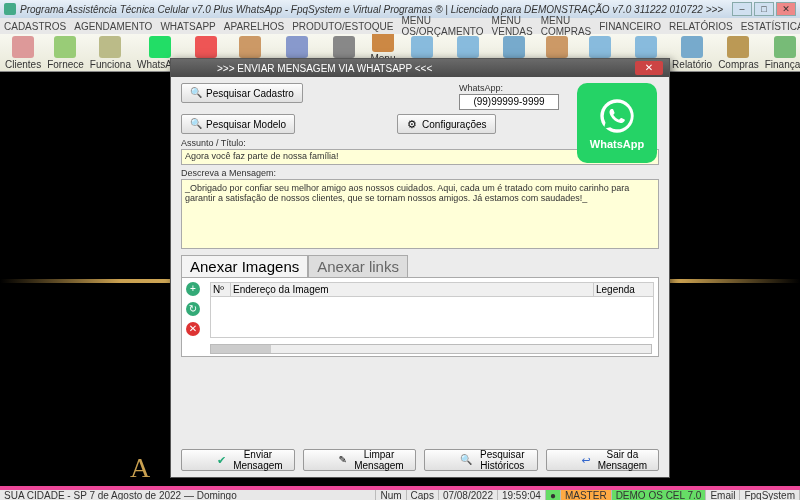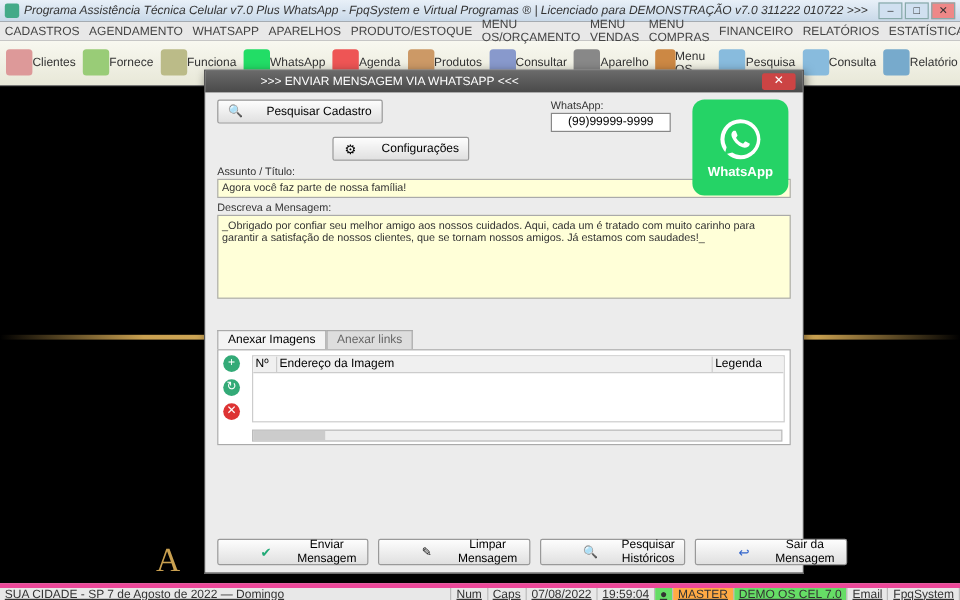--- a/index.html
+++ b/index.html
@@ -9,35 +9,35 @@
 .titlebar .icon { width: 12px; height: 12px; background: #4a8; border-radius: 2px; margin-right: 4px; }
 .titlebar .txt { flex: 1; font-size: 10px; font-style: italic; }
 .winbtns { display: flex; gap: 2px; }
 .winbtn { width: 20px; height: 14px; background: #d0e0f0; border: 1px solid #8aa; font-size: 9px; text-align: center; line-height: 12px; cursor: pointer; }
 .winbtn.close { background: #e88; }
 
 .menubar { height: 16px; background: #e8e8e8; display: flex; align-items: center; padding: 0 4px; gap: 8px; font-size: 9px; color: #444; }
 .menubar span { cursor: pointer; }
 
 .toolbar { height: 38px; background: linear-gradient(#f8f8f0,#e8e8d8); display: flex; align-items: center; padding: 0 2px; overflow: hidden; border-bottom: 1px solid #888; }
-.tb { display: flex; flex-direction: row; align-items: center; padding: 1px 3px; cursor: pointer; font-size: 7px; color: #333; }
+.tb { display: flex; flex-direction: column; align-items: center; padding: 1px 3px; cursor: pointer; font-size: 7px; color: #333; }
 .tb .ico { width: 22px; height: 22px; border-radius: 3px; margin-bottom: 1px; }
 
 .blackarea { position: absolute; top: 72px; left: 0; right: 0; bottom: 14px; background: #000; }
 .goldline { position: absolute; left: 0; right: 0; top: 50%; height: 4px; background: linear-gradient(90deg, transparent, #c9a050 15%, #e0c070 50%, #c9a050 85%, transparent); }
 .goldA { position: absolute; left: 130px; top: 380px; font-family: serif; font-size: 28px; color: #c9a050; }
 
 .dialog { position: absolute; left: 170px; top: 58px; width: 500px; height: 420px; background: #ececec; border: 1px solid #555; box-shadow: 2px 2px 8px rgba(0,0,0,0.5); display: flex; flex-direction: column; }
 .dlg-title { height: 18px; background: linear-gradient(#6a6a6a,#4a4a4a); color: #fff; display: flex; align-items: center; padding: 0 6px; font-size: 10px; }
 .dlg-title .txt { flex: 1; text-align: left; padding-left: 40px; }
 .dlg-close { width: 28px; height: 14px; background: #c44; color: #fff; text-align: center; line-height: 13px; border-radius: 2px; cursor: pointer; font-size: 10px; }
 
 .dlg-body { flex: 1; padding: 6px 10px; overflow: hidden; }
 .row { display: flex; align-items: flex-start; gap: 6px; margin-bottom: 4px; }
-.btn { height: 20px; padding: 0 8px; background: linear-gradient(#fdfdfd,#e0e0e0); border: 1px solid #999; border-radius: 2px; display: inline-flex; align-items: center; gap: 20px; cursor: pointer; font-size: 9px; }
+.btn { height: 20px; padding: 0 8px; background: linear-gradient(#fdfdfd,#e0e0e0); border: 1px solid #999; border-radius: 2px; display: inline-flex; align-items: center; gap: 4px; cursor: pointer; font-size: 9px; }
 .btn .bi { width: 12px; height: 12px; display: inline-block; }
 .mag::before { content: "🔍"; font-size: 10px; }
 .gear::before { content: "⚙"; font-size: 11px; }
 .chk::before { content: "✔"; color: #2a7; font-size: 11px; }
 .brush::before { content: "✎"; font-size: 10px; }
 .door::before { content: "↩"; font-size: 11px; color: #36c; }
 
 .lbl { font-size: 9px; color: #333; margin-bottom: 1px; }
 .field { height: 16px; background: #ffffd8; border: 1px solid #aaa; padding: 1px 3px; font-size: 9px; color: #333; width: 100%; }
 .col { display: flex; flex-direction: column; }
@@ -47,21 +47,21 @@
 .wa-badge { position: absolute; right: 12px; top: 24px; width: 80px; height: 80px; background: #25d366; border-radius: 10px; display: flex; flex-direction: column; align-items: center; justify-content: center; }
 .wa-badge svg { width: 40px; height: 40px; }
 .wa-badge .wt { color: #fff; font-size: 11px; font-weight: bold; margin-top: 2px; }
 
 .numbox { height: 16px; border: 1px solid #888; background: #fff; padding: 1px 4px; font-size: 10px; text-align: center; width: 100px; }
 
 .ta { width: 100%; height: 70px; background: #ffffd8; border: 1px solid #aaa; padding: 3px; font-size: 9px; color: #333; resize: none; }
 
 .tabs { margin-top: 6px; }
 .tabhdr { display: flex; gap: 0; }
-.tab { padding: 2px 8px; background: #f4f4f4; border: 1px solid #aaa; border-bottom: none; font-size: 10px; cursor: pointer; margin-top: 20px; }
+.tab { padding: 2px 8px; background: #f4f4f4; border: 1px solid #aaa; border-bottom: none; font-size: 15px; cursor: pointer; }
 .tab.inactive { background: #ddd; color: #666; }
 .tabpane { border: 1px solid #aaa; background: #fff; height: 80px; padding: 4px; position: relative; }
 .imglist { border: 1px solid #ccc; height: 56px; margin-left: 24px; position: relative; overflow: hidden; }
 .imglist-hdr { display: flex; font-size: 8px; background: #f0f0f0; border-bottom: 1px solid #ccc; }
 .imglist-hdr .c1 { width: 20px; padding: 1px 2px; border-right: 1px solid #ccc; }
 .imglist-hdr .c2 { flex: 1; padding: 1px 2px; }
 .imglist-hdr .c3 { width: 60px; padding: 1px 2px; border-left: 1px solid #ccc; }
 .sidebtns { position: absolute; left: 4px; top: 4px; display: flex; flex-direction: column; gap: 6px; }
 .sb { width: 14px; height: 14px; border-radius: 50%; cursor: pointer; font-size: 10px; text-align: center; line-height: 14px; color: #fff; }
 .sb.add { background: #3a7; }
@@ -208,20 +208,24 @@
         </button>
       <div style="flex:1"></div>
       <div class="col" style="width:110px; margin-right:90px">
         <div class="lbl">WhatsApp:</div>
         <div class="numbox">(99)99999-9999</div>
       </div>
     </div>
 
 
     <div class="row">
+      <button class="btn">
+          <span class="bi mag"></span>
+          <span>Pesquisar Modelo</span>
+        </button>
       <div style="width:90px"></div>
       <button class="btn">
           <span class="bi gear"></span>
           <span>Configurações</span>
         </button>
     </div>
 
     <div class="col" style="margin-top:4px">
       <div class="lbl">Assunto / Título:</div>
       <div class="field">Agora você faz parte de nossa família!</div>

